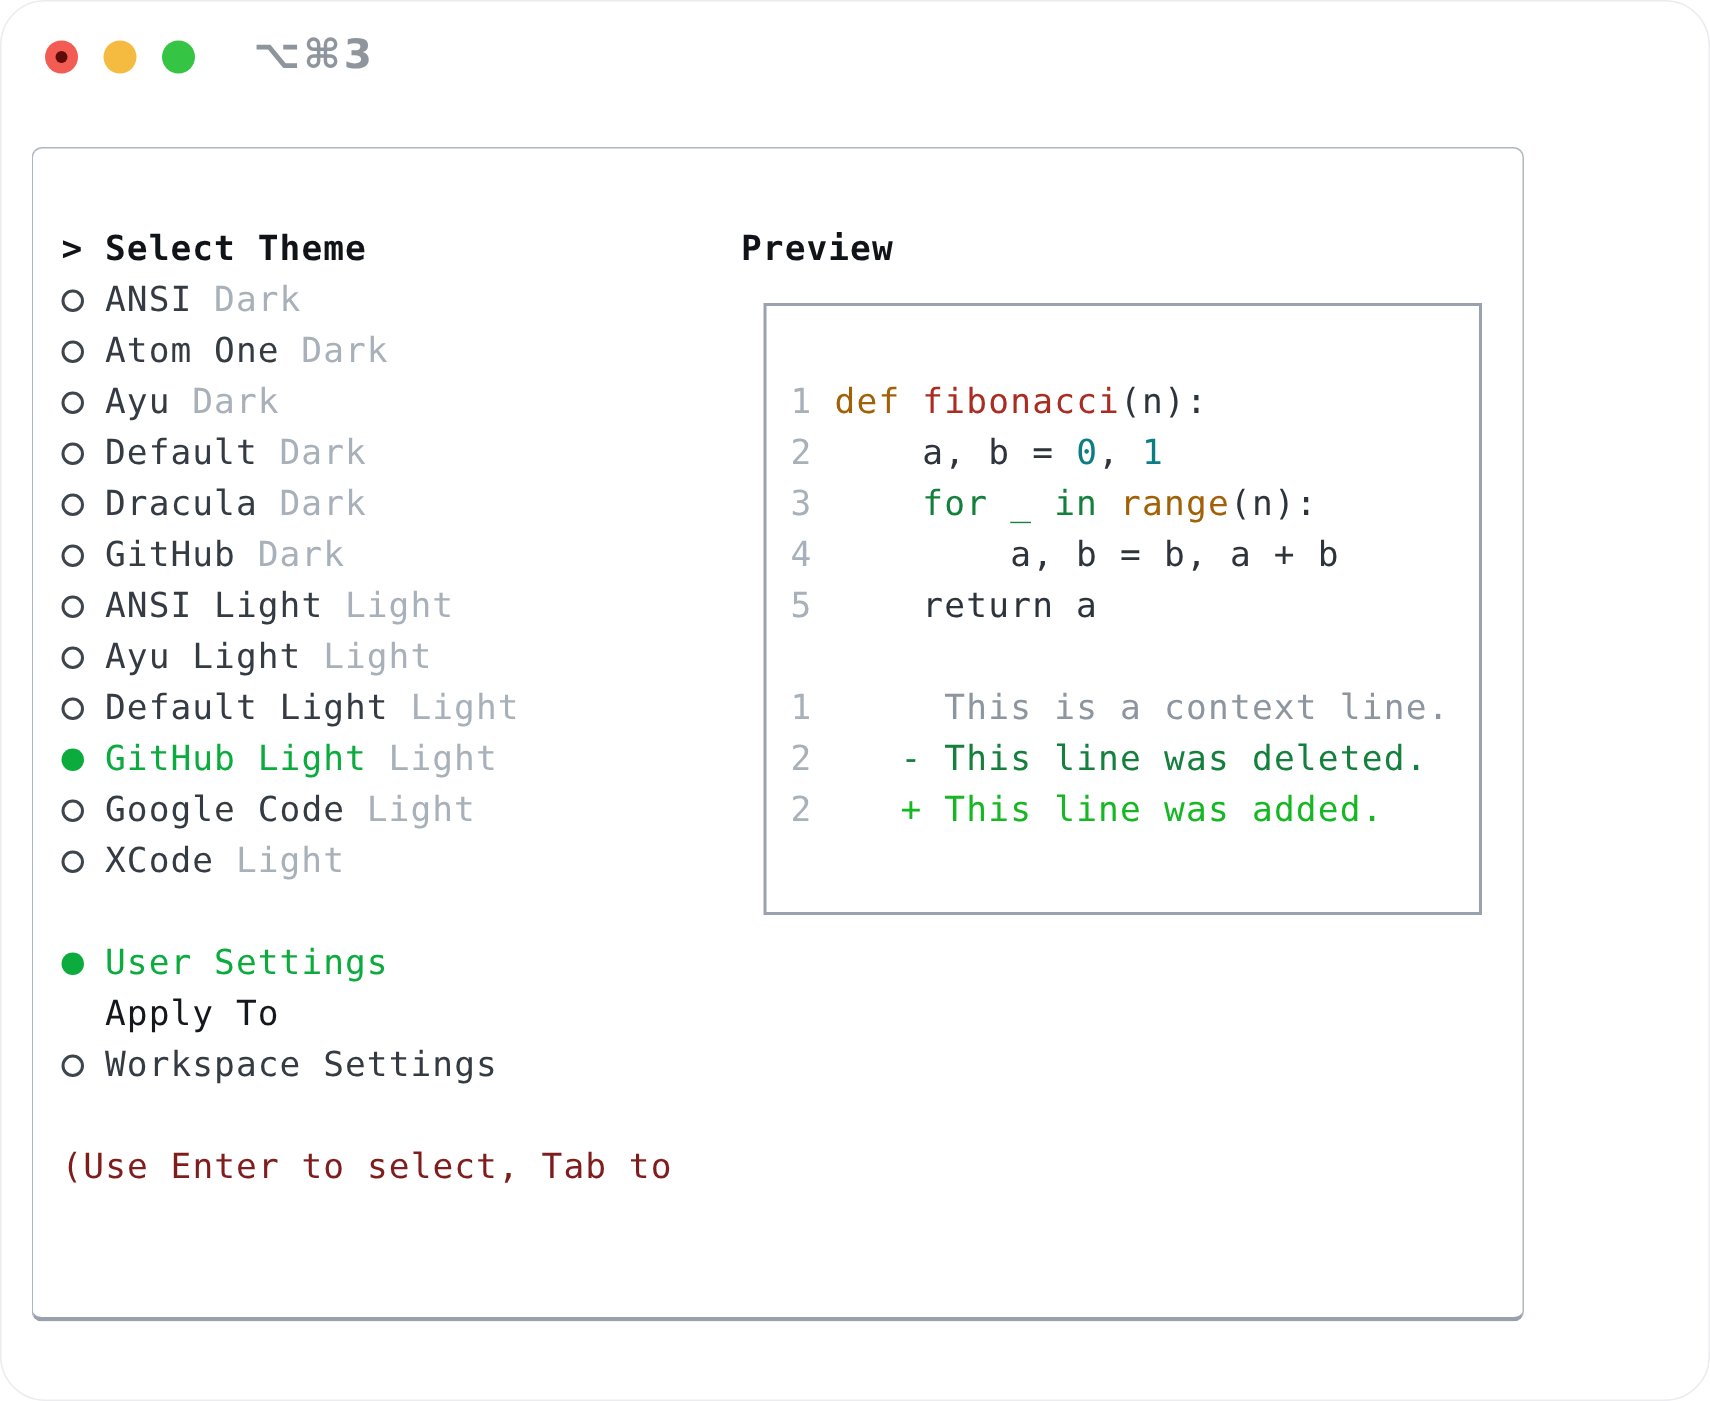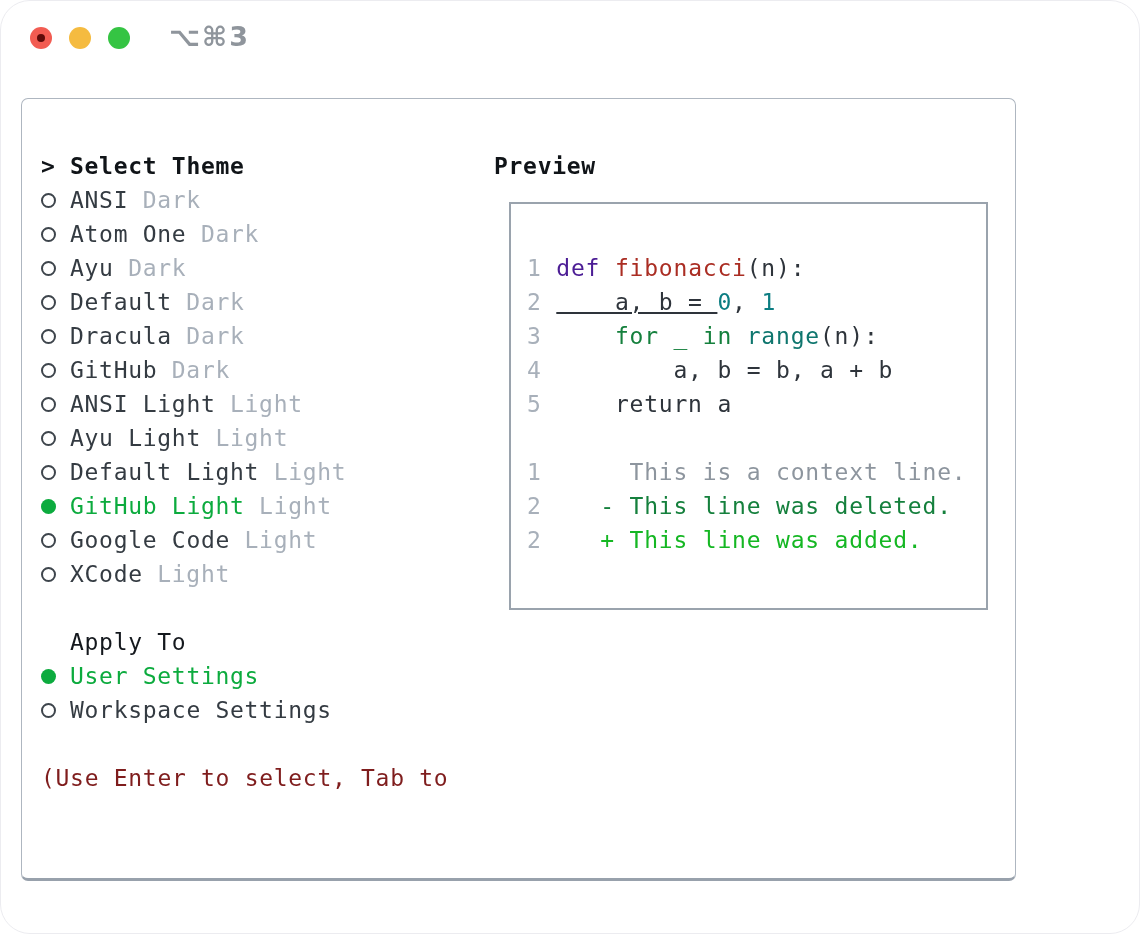--- a/index.html
+++ b/index.html
@@ -129,48 +129,48 @@
       </div>
 
       <div class="row">
         <span class="icon-cell"><span class="radio"></span></span>
         <span class="item-label">XCode</span>
         <span class="tag">Light</span>
       </div>
 
       <div class="gap"></div>
 
+      <div class="row selected">
+        <span class="icon-cell"><span class="radio on"></span></span>
+        <span class="item-label">User Settings</span>
+      </div>
+
       <div class="row">
         <span class="icon-cell"></span>
         <span class="sub-hdr">Apply To</span>
-      </div>
-
-      <div class="row selected">
-        <span class="icon-cell"><span class="radio on"></span></span>
-        <span class="item-label">User Settings</span>
       </div>
 
       <div class="row">
         <span class="icon-cell"><span class="radio"></span></span>
         <span class="item-label">Workspace Settings</span>
       </div>
 
       <div class="gap"></div>
 
       <div class="row help">(Use Enter to select, Tab to</div>
     </div>
 
     <div class="preview-title">Preview</div>
 
     <div class="preview-box">
-      <div class="cl"><span class="ln">1 </span><span style="color: #4c1d95;">def </span><span style="color: rgb(170, 45, 35);">fibonacci</span><span style="color: rgb(46, 52, 59);">(n):</span></div>
+      <div class="cl"><span class="ln">1 </span><span style="color: #a16207;">def </span><span style="color: rgb(170, 45, 35);">fibonacci</span><span style="color: rgb(46, 52, 59);">(n):</span></div>
 
-      <div class="cl"><span class="ln">2 </span><span style="color: rgb(46, 52, 59); text-decoration: underline;">    a, b = </span><span style="color: rgb(12, 125, 130);">0</span><span style="color: rgb(46, 52, 59);">, </span><span style="color: rgb(12, 125, 130);">1</span></div>
+      <div class="cl"><span class="ln">2 </span><span style="color: rgb(46, 52, 59);">    a, b = </span><span style="color: rgb(12, 125, 130);">0</span><span style="color: rgb(46, 52, 59);">, </span><span style="color: rgb(12, 125, 130);">1</span></div>
 
-      <div class="cl"><span class="ln">3 </span><span style="color: #15803d;">    for _ in </span><span style="color: #0f766e;">range</span><span style="color: rgb(46, 52, 59);">(n):</span></div>
+      <div class="cl"><span class="ln">3 </span><span style="color: #15803d;">    for _ in </span><span style="color: #a16207;">range</span><span style="color: rgb(46, 52, 59);">(n):</span></div>
 
       <div class="cl"><span class="ln">4 </span><span style="color: rgb(46, 52, 59);">        a, b = b, a + b</span></div>
 
       <div class="cl"><span class="ln">5 </span><span style="color: rgb(46, 52, 59);">    return a</span></div>
 
       <div class="cl"></div>
 
       <div class="cl"><span class="ln">1</span><span style="color: rgb(141, 149, 158);">      This is a context line.</span></div>
 
       <div class="cl"><span class="ln">2</span><span>    </span><span style="color: #15803d;">- This line was deleted.</span></div>

